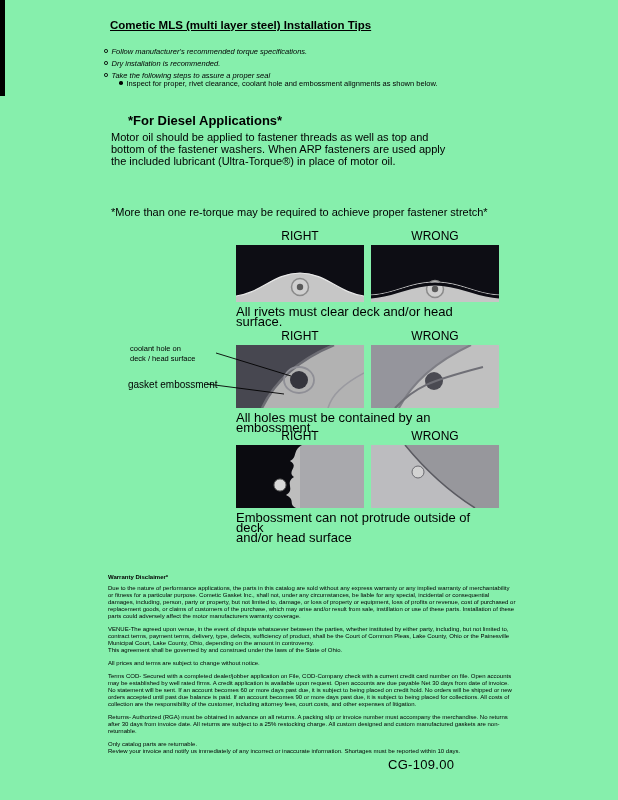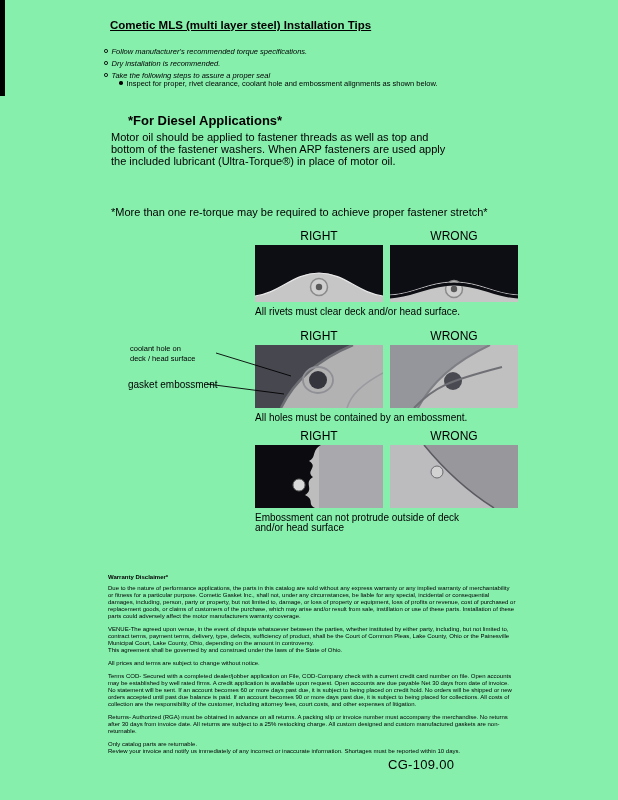--- a/index.html
+++ b/index.html
@@ -16,28 +16,28 @@
   ul li { display:flex; align-items:flex-start; font-size:7.5px; line-height:9px; margin-bottom:3px; }
   .marker-open { flex:0 0 auto; width:3.5px; height:3.5px; border:0.9px solid #000; border-radius:50%; margin:2.2px 4px 0 0; }
   .marker-fill { flex:0 0 auto; width:3.5px; height:3.5px; background:#000; border-radius:50%; margin:2.2px 4px 0 0; }
 
   .diesel-head { position:absolute; left:128px; top:113px; font-size:13px; font-weight:bold; }
   .para { position:absolute; left:111px; width:352px; font-size:11px; line-height:12px; }
   .para1 { top:131px; }
   .para2 { top:166px; }
   .note  { top:206px; width:380px; }
 
-  .fig { position:absolute; left:236px; width:264px;margin-left:19px; }
+  .fig { position:absolute; left:236px; width:264px; }
   .fig1 { top:229px; } .fig2 { top:329px; } .fig3 { top:429px; }
   .fig-head { display:flex; line-height:14px; }
   .fig-head span { flex:0 0 128px; text-align:center; font-size:12px; }
   .fig-head span + span { margin-left:7px; }
   .fig-imgs { display:flex; gap:7px; margin-top:2px; }
   .figimg { flex:0 0 128px; display:block; }
-  .fig-cap { margin-top:5px; font-size:10px; line-height:10px; }
+  .fig-cap { margin-top:5px; font-size:13px; line-height:10px; }
   .preline { white-space:pre-line; }
 
   .callout1 { position:absolute; left:130px; top:344px; width:84px; text-align:left; font-size:7.5px; line-height:9.5px; white-space:pre-line; }
   .callout2 { position:absolute; left:128px; top:379px; font-size:10px; }
   .overlay { position:absolute; left:0; top:0; width:618px; height:800px; pointer-events:none; }
 
   .legal { position:absolute; left:108px; top:574px; width:408px; }
   .legal-head { font-size:6px; font-weight:bold; margin-bottom:5px; }
   .legal p.lp { font-size:6px; line-height:7px; margin-bottom:6px; white-space:pre-line; }
 

